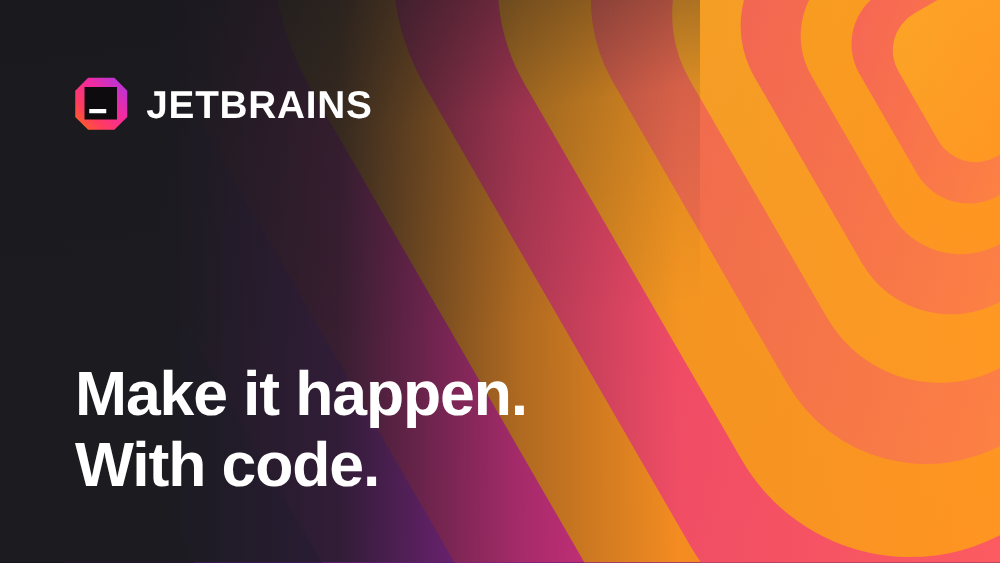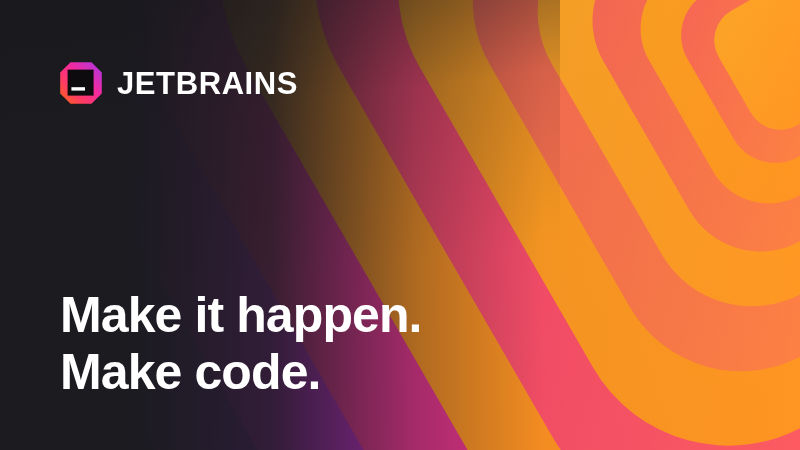--- a/index.html
+++ b/index.html
@@ -180,16 +180,16 @@
 
         <rect x="12.4" y="26.2" width="13.6" height="3.4" fill="#ffffff"></rect>
       </svg>
     </div>
 
     <div class="wordmark">JETBRAINS</div>
   </div>
 
   <div class="headline">
     <span class="headline-line">Make it happen.</span>
-    <span class="headline-line">Make code.</span>
+    <span class="headline-line">With code.</span>
   </div>
 
 </div>
 
 </body></html>

